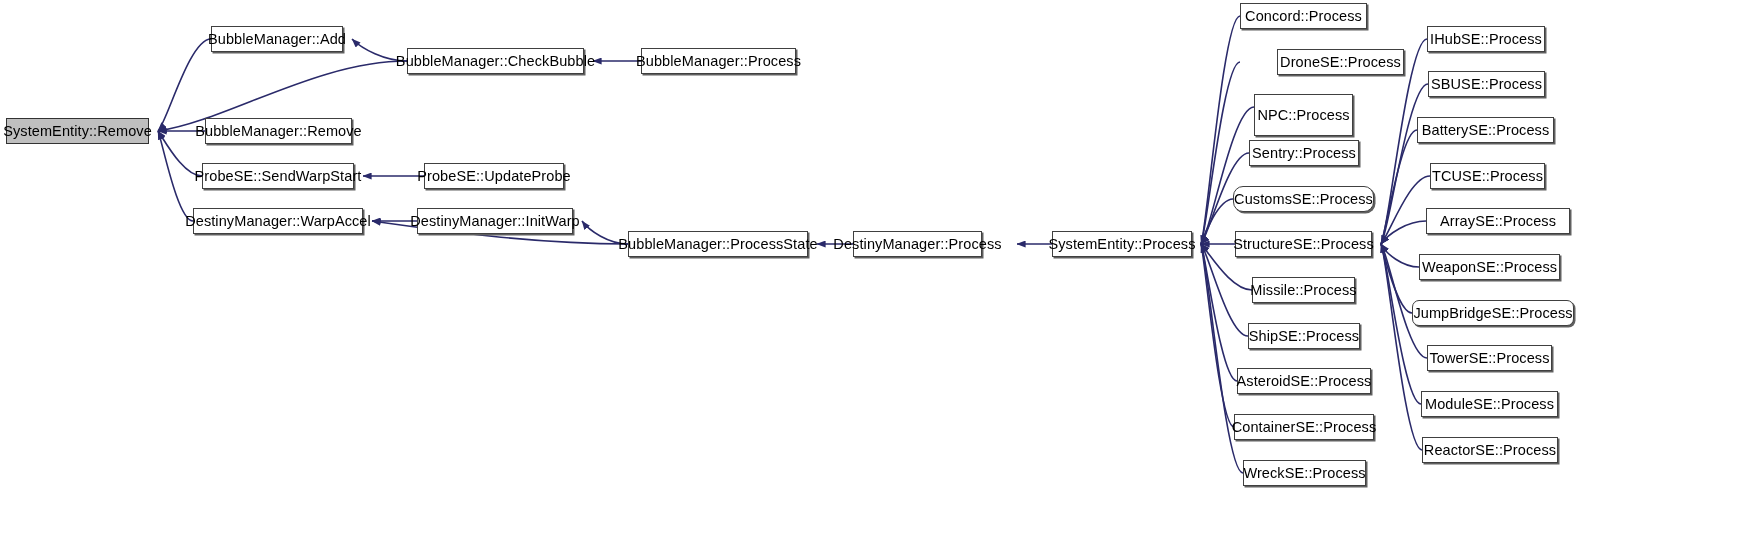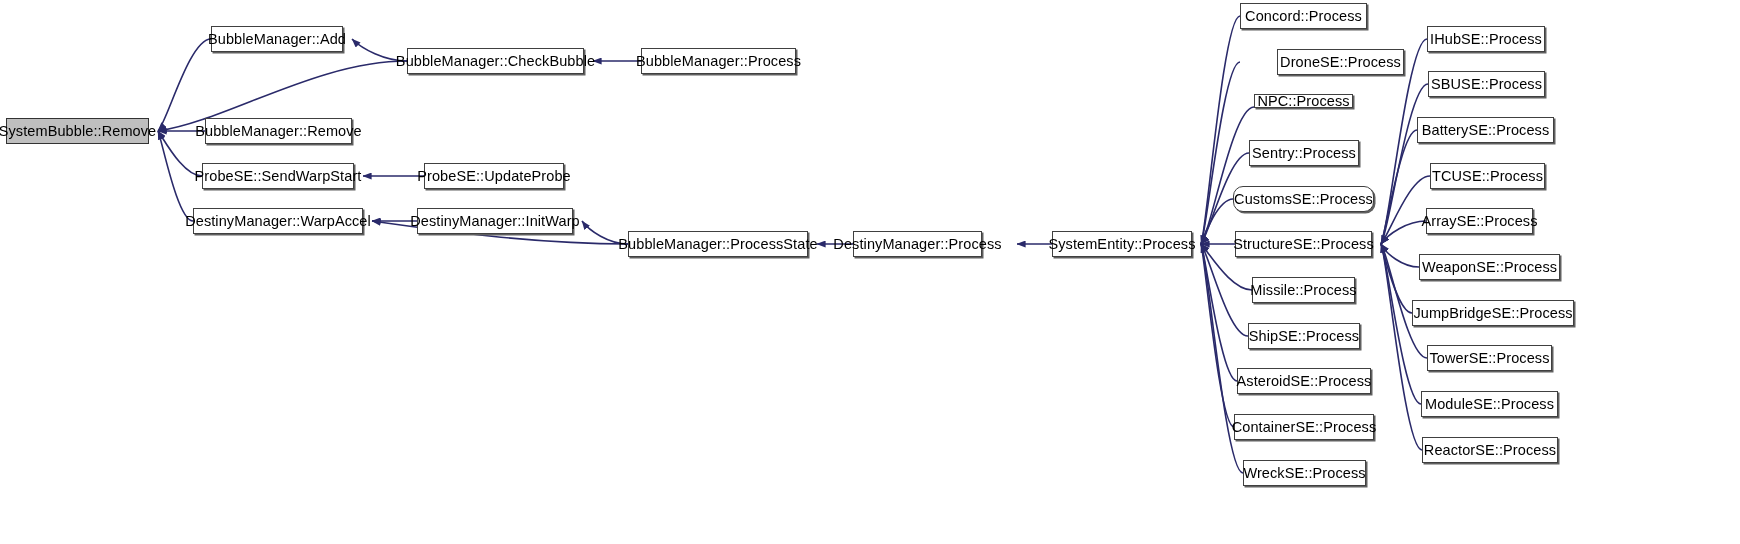--- a/index.html
+++ b/index.html
@@ -88,21 +88,21 @@
         <path d="M 1426 221 C 1407.1 221, 1388.2 234, 1381 244" fill="none" stroke="#2a2a6a" stroke-width="1.6" marker-end="url(#arrowhead)"></path>
         <path d="M 1419 267 C 1402.55 267, 1386.1 254, 1381 244" fill="none" stroke="#2a2a6a" stroke-width="1.6" marker-end="url(#arrowhead)"></path>
         <path d="M 1412 313 C 1398 313, 1384 254, 1381 244" fill="none" stroke="#2a2a6a" stroke-width="1.6" marker-end="url(#arrowhead)"></path>
         <path d="M 1427 358 C 1407.75 358, 1388.5 254, 1381 244" fill="none" stroke="#2a2a6a" stroke-width="1.6" marker-end="url(#arrowhead)"></path>
         <path d="M 1421 404 C 1403.85 404, 1386.7 254, 1381 244" fill="none" stroke="#2a2a6a" stroke-width="1.6" marker-end="url(#arrowhead)"></path>
         <path d="M 1422 450 C 1404.5 450, 1387 254, 1381 244" fill="none" stroke="#2a2a6a" stroke-width="1.6" marker-end="url(#arrowhead)"></path>
       </g>
   </svg>
   <div id="nodes">
       <div class="node current" style="left: 6px; top: 118px; width: 143px; height: 26px;">
-        <span>SystemBubble::Remove</span>
+        <span>SystemEntity::Remove</span>
       </div>
       <div class="node shadowed" style="left: 211px; top: 26px; width: 132px; height: 26px;">
         <span>BubbleManager::Add</span>
       </div>
       <div class="node shadowed" style="left: 407px; top: 48px; width: 177px; height: 26px;">
         <span>BubbleManager::CheckBubble</span>
       </div>
       <div class="node shadowed" style="left: 641px; top: 48px; width: 155px; height: 26px;">
         <span>BubbleManager::Process</span>
       </div>
@@ -129,21 +129,21 @@
       </div>
       <div class="node shadowed" style="left: 1052px; top: 231px; width: 140px; height: 26px;">
         <span>SystemEntity::Process</span>
       </div>
       <div class="node shadowed" style="left: 1240px; top: 3px; width: 127px; height: 26px;">
         <span>Concord::Process</span>
       </div>
       <div class="node shadowed" style="left: 1240px; top: 49px; width: 127px; height: 26px; margin-left: 37px;">
         <span>DroneSE::Process</span>
       </div>
-      <div class="node shadowed" style="left: 1254px; top: 94px; width: 99px; height: 14px;">
+      <div class="node shadowed" style="left: 1254px; top: 94px; width: 99px; height: 42px;">
         <span>NPC::Process</span>
       </div>
       <div class="node shadowed" style="left: 1249px; top: 140px; width: 110px; height: 26px;">
         <span>Sentry::Process</span>
       </div>
       <div class="node shadowed" style="left: 1233px; top: 186px; width: 141px; height: 26px; border-radius: 10px;">
         <span>CustomsSE::Process</span>
       </div>
       <div class="node shadowed" style="left: 1235px; top: 231px; width: 137px; height: 26px;">
         <span>StructureSE::Process</span>
@@ -168,27 +168,27 @@
       </div>
       <div class="node shadowed" style="left: 1428px; top: 71px; width: 117px; height: 26px;">
         <span>SBUSE::Process</span>
       </div>
       <div class="node shadowed" style="left: 1417px; top: 117px; width: 137px; height: 26px;">
         <span>BatterySE::Process</span>
       </div>
       <div class="node shadowed" style="left: 1430px; top: 163px; width: 115px; height: 26px;">
         <span>TCUSE::Process</span>
       </div>
-      <div class="node shadowed" style="left: 1426px; top: 208px; width: 107px; height: 26px;">
+      <div class="node shadowed" style="left: 1426px; top: 208px; width: 144px; height: 26px;">
         <span>ArraySE::Process</span>
       </div>
       <div class="node shadowed" style="left: 1419px; top: 254px; width: 141px; height: 26px;">
         <span>WeaponSE::Process</span>
       </div>
-      <div class="node shadowed" style="left: 1412px; top: 300px; width: 162px; height: 26px;">
+      <div class="node shadowed" style="left: 1412px; top: 300px; width: 162px; height: 26px; border-radius: 7px;">
         <span>JumpBridgeSE::Process</span>
       </div>
       <div class="node shadowed" style="left: 1427px; top: 345px; width: 125px; height: 26px;">
         <span>TowerSE::Process</span>
       </div>
       <div class="node shadowed" style="left: 1421px; top: 391px; width: 137px; height: 26px;">
         <span>ModuleSE::Process</span>
       </div>
       <div class="node shadowed" style="left: 1422px; top: 437px; width: 136px; height: 26px;">
         <span>ReactorSE::Process</span>

